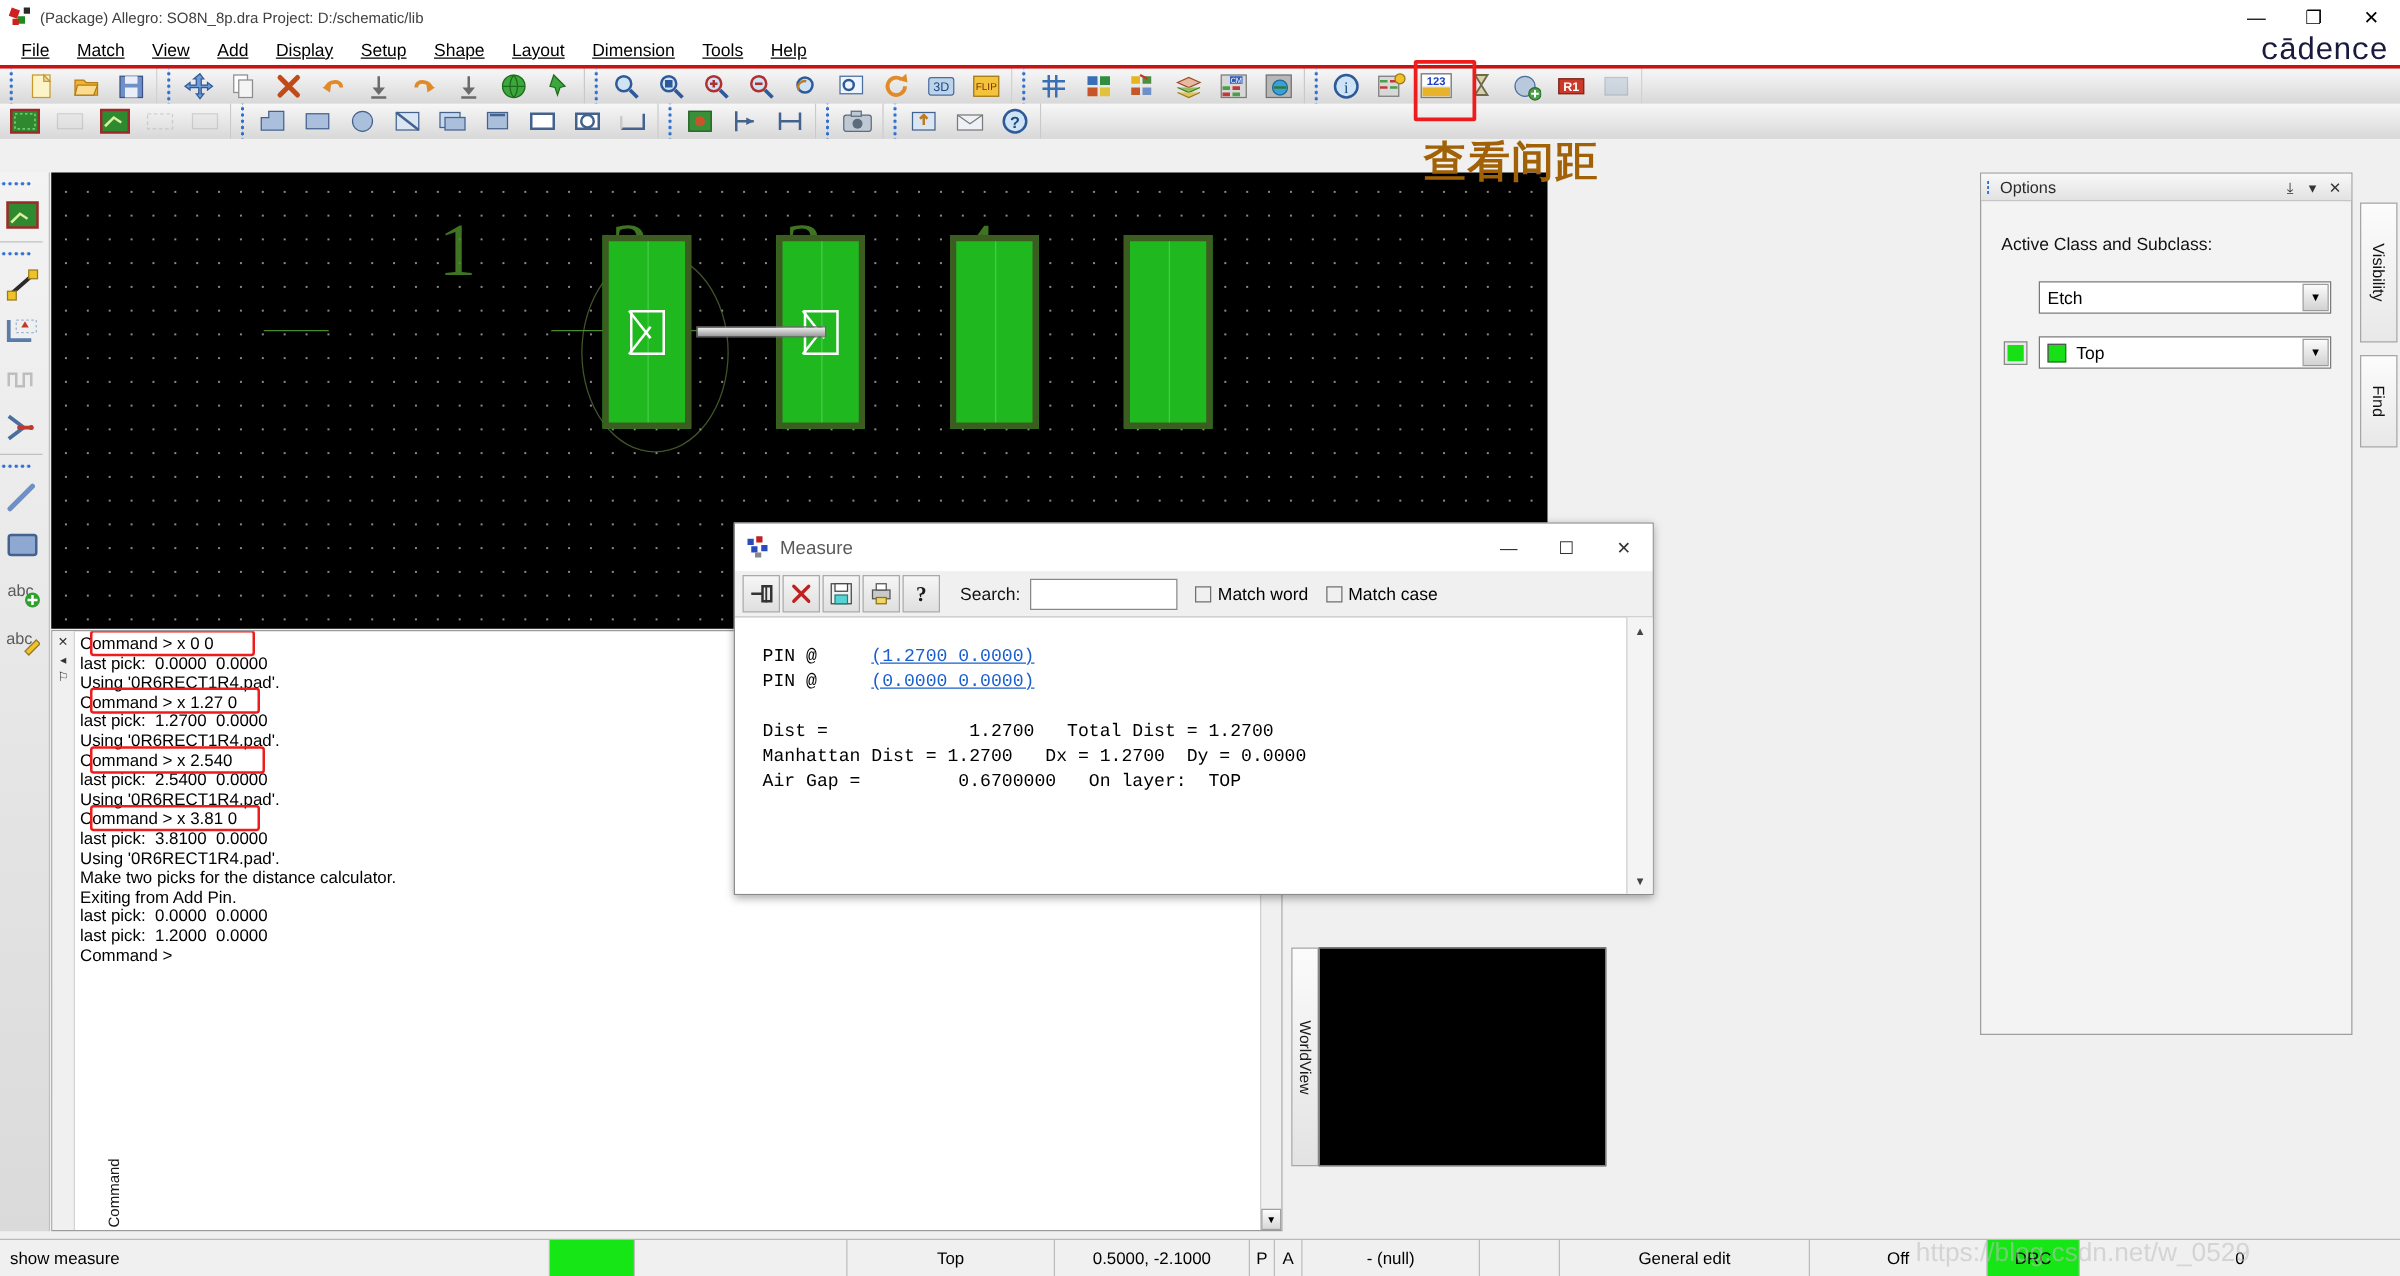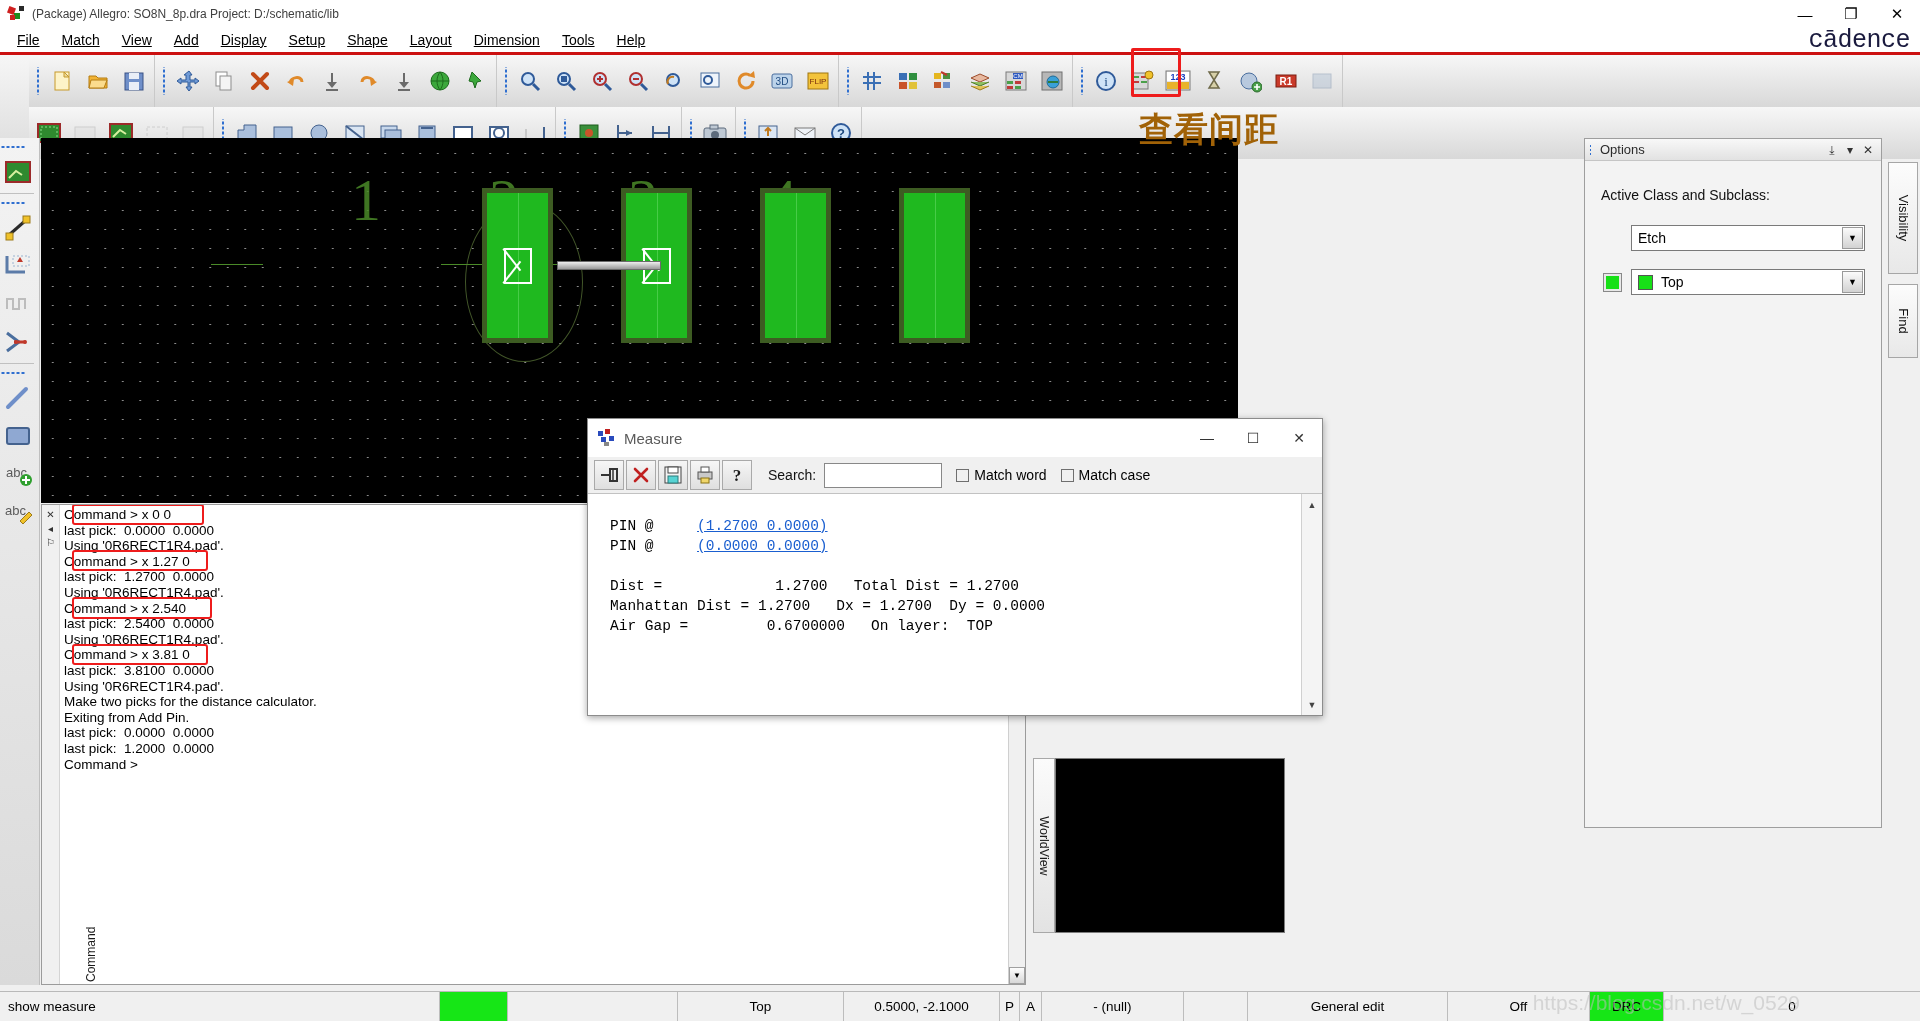--- a/index.html
+++ b/index.html
@@ -32,21 +32,21 @@
   
   #menubar { height:24px; background:#ffffff; display:flex; align-items:center;
              padding-left:6px; position:relative; }
   .menu-item { padding:2px 11px; font-size:14px; color:#000; }
   .menu-item u { text-decoration:underline; }
   #cadence-logo { position:absolute; right:10px; top:-2px; font-size:25px;
                   color:#1a1a3e; letter-spacing:-0.5px; font-family:Liberation Mono, monospace; }
 
   
   #toolbar-wrap { background:linear-gradient(#f6f6f6,#dcdcdc); border-top:3px solid #cc1111; }
-  .toolbar-row { height:52px; display:flex; align-items:flex-start;margin-left:29px; }
+  .toolbar-row { height:28px; display:flex; align-items:flex-start; }
   .tb-group { display:flex; align-items:center; height:100%;
               background:linear-gradient(#f7f7f7,#d8d8d8); padding:0 2px;
               border-right:1px solid #c9c9c9;}
   .grip { width:7px;height:28px;margin:0 3px;
           background-image:radial-gradient(#2f6fd0 40%, transparent 41%);
           background-size:4px 5px; background-repeat:repeat-y;
           background-position:center; }
   .tbtn { width:36px;height:36px;display:flex;align-items:center;justify-content:center;
           border:1px solid transparent; border-radius:2px; }
   .tbtn svg{ display:block; }

